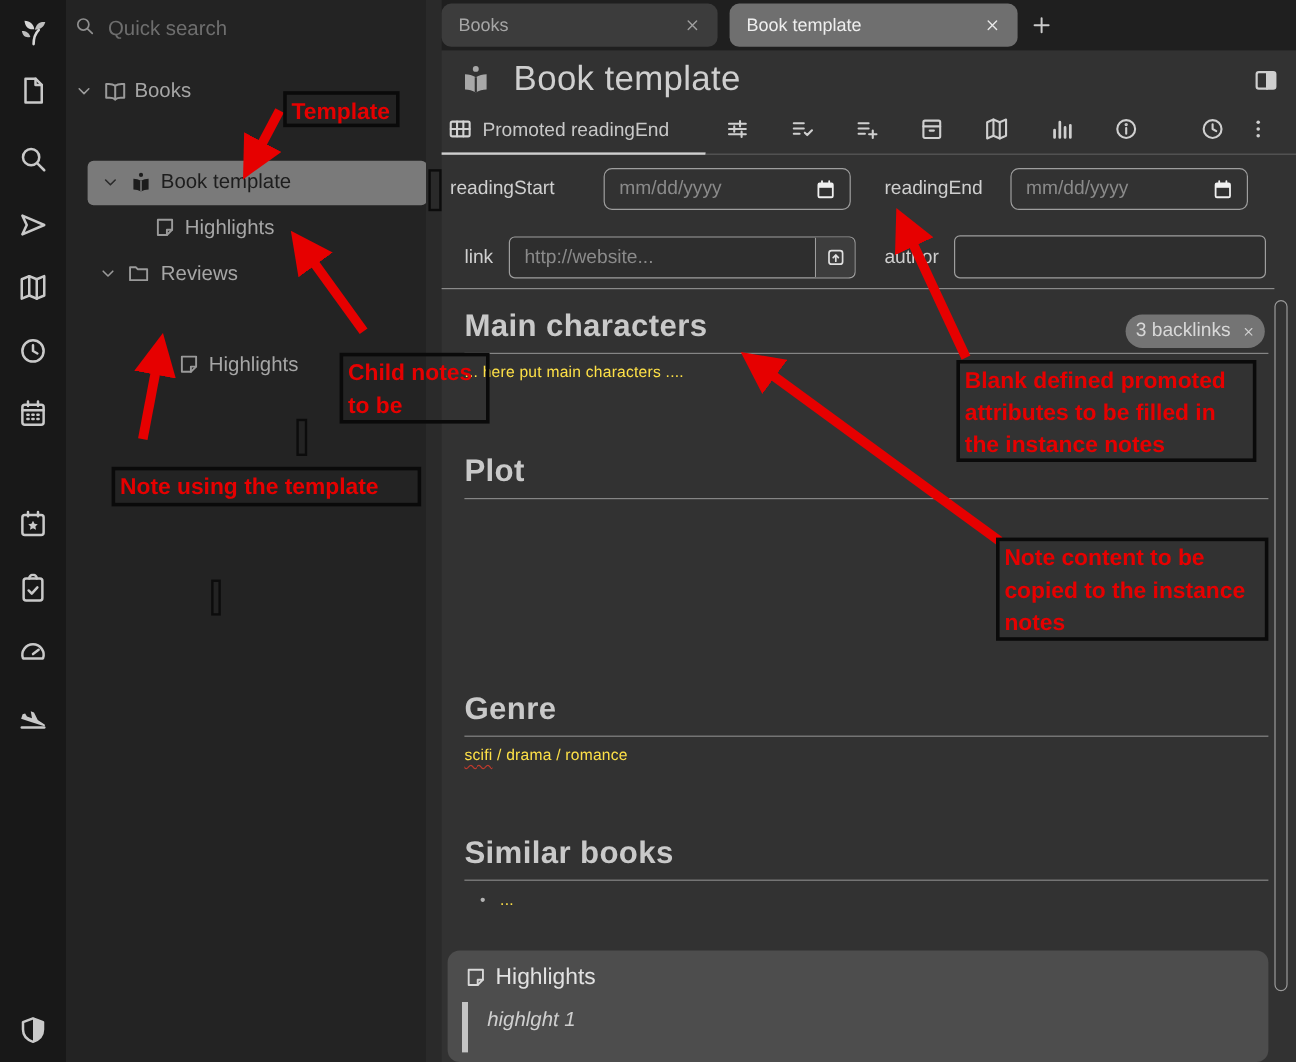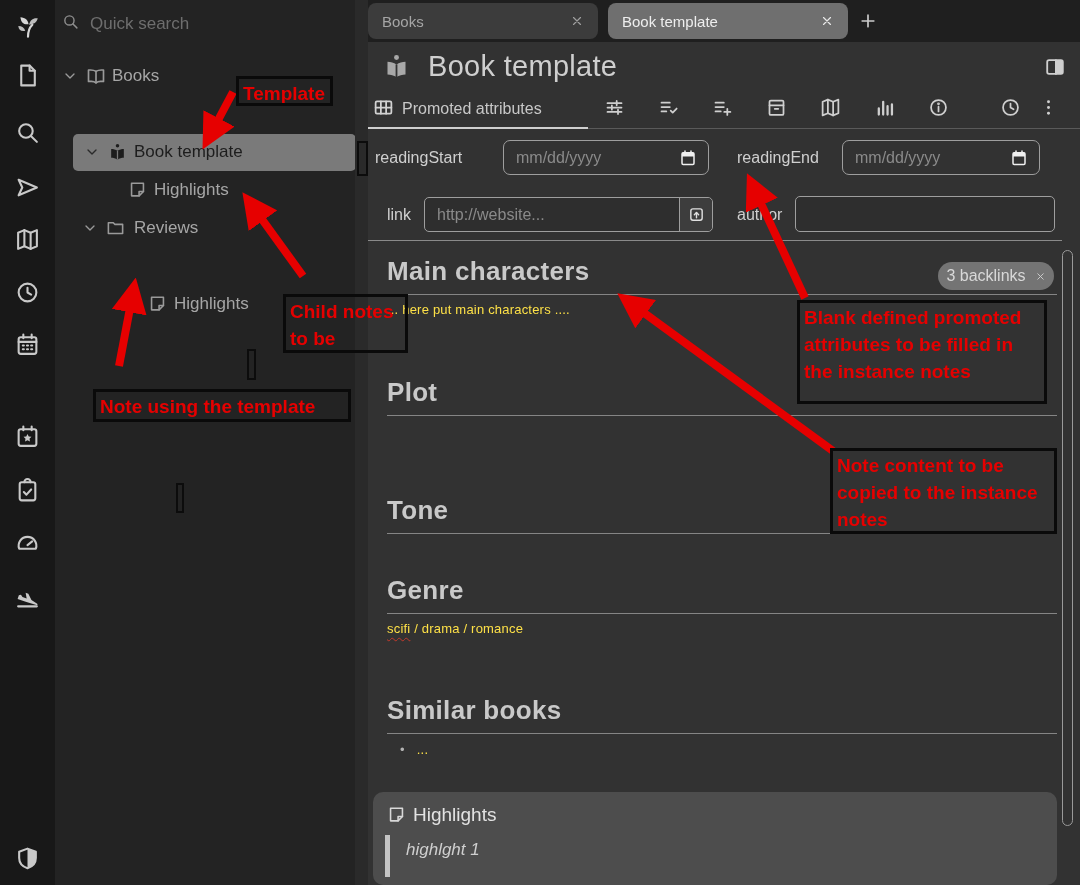--- a/index.html
+++ b/index.html
@@ -256,21 +256,21 @@
         <rect x="13" y="4.5" width="7.5" height="15" fill="currentColor" stroke="none"></rect>
       </svg>
   </div>
 
   <div class="abs" style="left:373px;top:97px;width:21px;height:21px;color:#d2d2d2">
     <svg viewBox="0 0 24 24" width="21" height="21" class="ic">
         <rect x="3" y="5" width="18" height="14" rx="1.5"></rect>
         <path d="M9 5v14M15 5v14M3 12h18"></path>
       </svg>
   </div>
-  <div class="abs rib-label" style="left:402px;top:100px">Promoted attributes</div>
+  <div class="abs rib-label" style="left:402px;top:100px">Promoted readingEnd</div>
   <div class="rib-ic abs" style="left:604px">
       <svg viewBox="0 0 24 24" width="21" height="21" class="ic">
         <path d="M4 7h16M4 12h16M4 17h16"></path>
         <path d="M14.5 4.5v5M9 9.5v5M16 14.5v5"></path>
       </svg>
     </div>
   <div class="rib-ic abs" style="left:658px">
       <svg viewBox="0 0 24 24" width="21" height="21" class="ic">
         <path d="M4 6.5h9.5M4 11.5h9.5M4 16.5h5.5"></path>
         <path d="M14.5 15.5l2.3 2.3 4.5-4.6"></path>
@@ -367,21 +367,20 @@
         <svg viewBox="0 0 24 24" width="11" height="11" class="ic" style="stroke:#d0d0d0">
           <path d="M6 6l12 12M18 6L6 18"></path>
         </svg>
       </span>
   </div>
 
   <div class="abs" style="left:368px;top:248px;width:694px;height:540px"></div>
   <div class="h2 abs" style="top:256px">Main characters</div>
   <div class="para abs" style="top:302px">... here put main characters ....</div>
   <div class="h2 abs" style="top:377px">Plot</div>
-  <div class="h2 abs" style="top:495px">Tone</div>
   <div class="h2 abs" style="top:575px">Genre</div>
   <div class="para abs" style="top:621px"><span class="misspell">scifi</span><span> / drama / romance</span></div>
   <div class="h2 abs" style="top:695px">Similar books</div>
   <div class="para abs bullet" style="left:400px;top:742px">...</div>
 
   <div id="card" class="abs">
     <span class="abs" style="left:14px;top:13px;width:19px;height:19px;color:#d8d8d8">
       <svg viewBox="0 0 24 24" width="19" height="19" class="ic">
           <path d="M4.5 4h15v10.5L14 20H4.5z"></path>
           <path d="M19.5 14.5H14V20"></path>
@@ -402,19 +401,19 @@
     </defs>
     <line x1="233" y1="92" x2="207" y2="141" stroke="#e60000" stroke-width="8" marker-end="url(#ah)"></line>
     <line x1="303" y1="276" x2="248" y2="200" stroke="#e60000" stroke-width="8" marker-end="url(#ah)"></line>
     <line x1="119" y1="366" x2="134" y2="287" stroke="#e60000" stroke-width="8" marker-end="url(#ah)"></line>
     <line x1="805" y1="298" x2="751" y2="182" stroke="#e60000" stroke-width="8" marker-end="url(#ah)"></line>
     <line x1="833" y1="451" x2="625" y2="299" stroke="#e60000" stroke-width="8" marker-end="url(#ah)"></line>
   </svg>
   <div class="ann" style="left:236px;top:76px;width:97px;height:30px">Template</div>
   <div class="ann" style="left:283px;top:294px;width:125px;height:59px">Child notes to be copied</div>
   <div class="ann" style="left:93px;top:389px;width:258px;height:33px">Note using the template</div>
-  <div class="ann" style="left:797px;top:300px;width:250px;height:104px">Blank defined promoted attributes to be filled in the instance notes</div>
+  <div class="ann" style="left:797px;top:300px;width:250px;height:85px">Blank defined promoted attributes to be filled in the instance notes</div>
   <div class="ann" style="left:830px;top:448px;width:227px;height:86px">Note content to be copied to the instance notes</div>
   <div class="tofu" style="left:357px;top:141px;width:11px;height:35px"></div>
   <div class="tofu" style="left:247px;top:349px;width:9px;height:31px"></div>
   <div class="tofu" style="left:176px;top:483px;width:8px;height:30px"></div>
 
 </div>
 
 </body></html>

